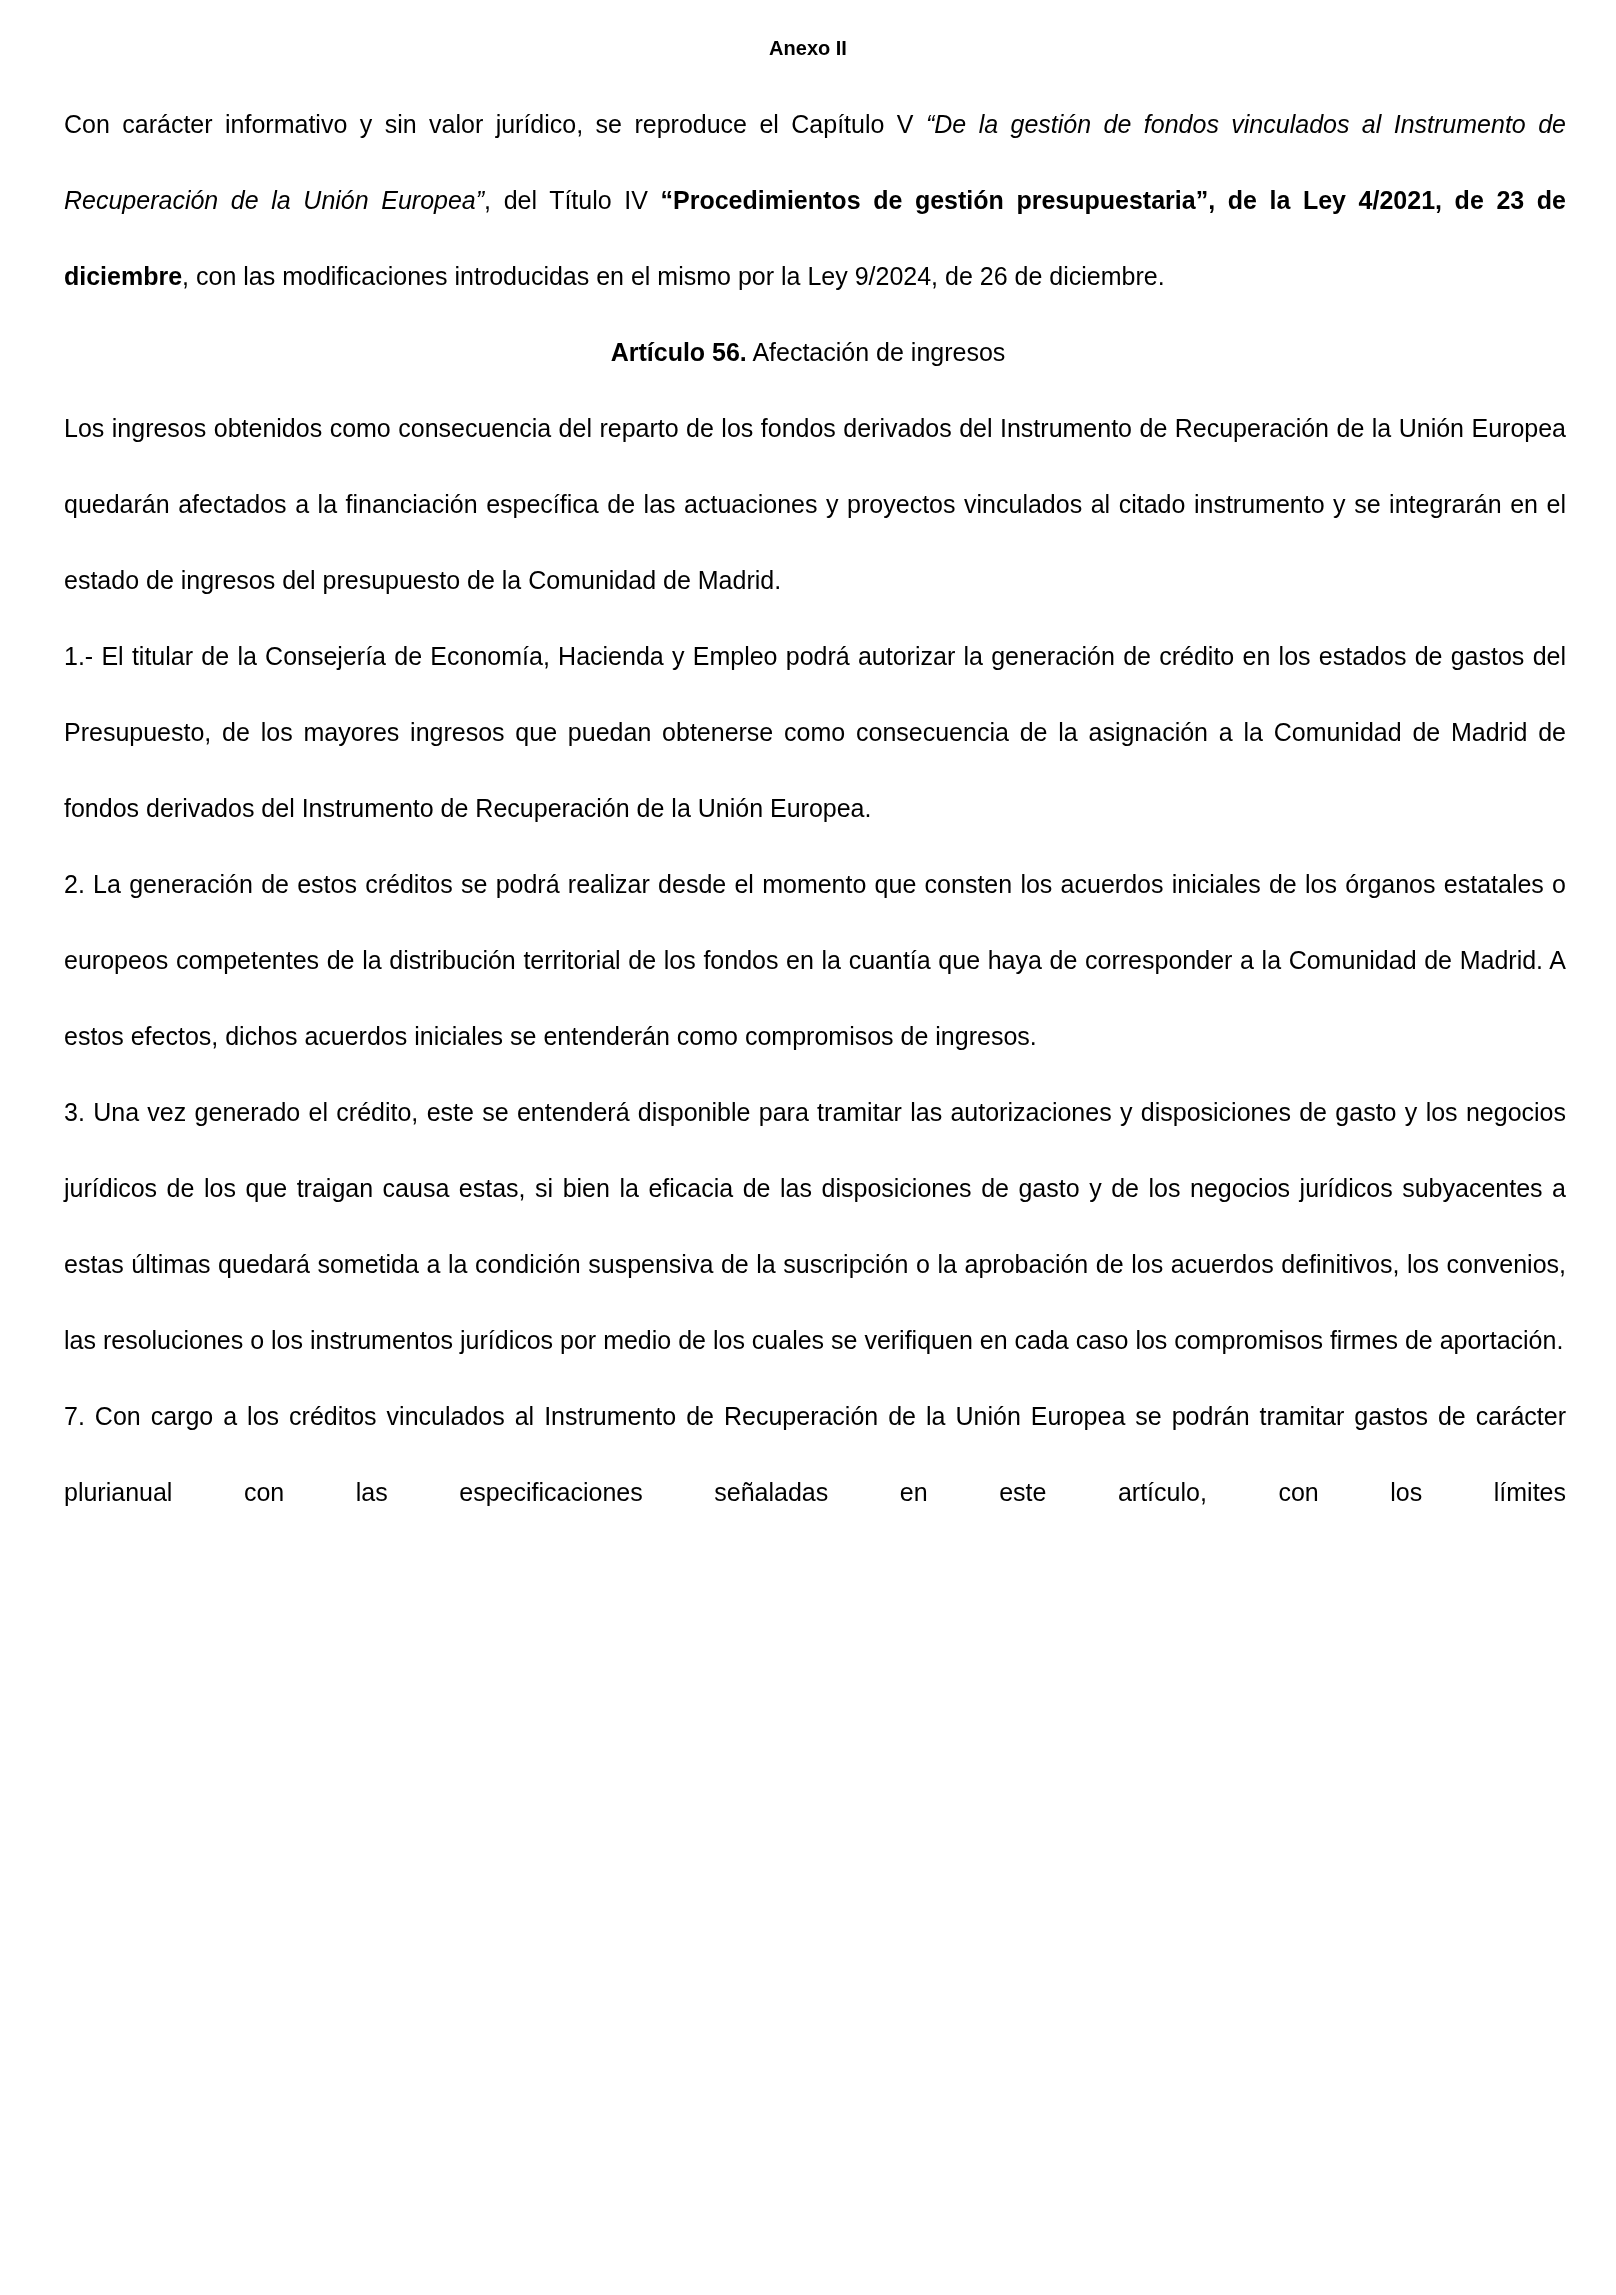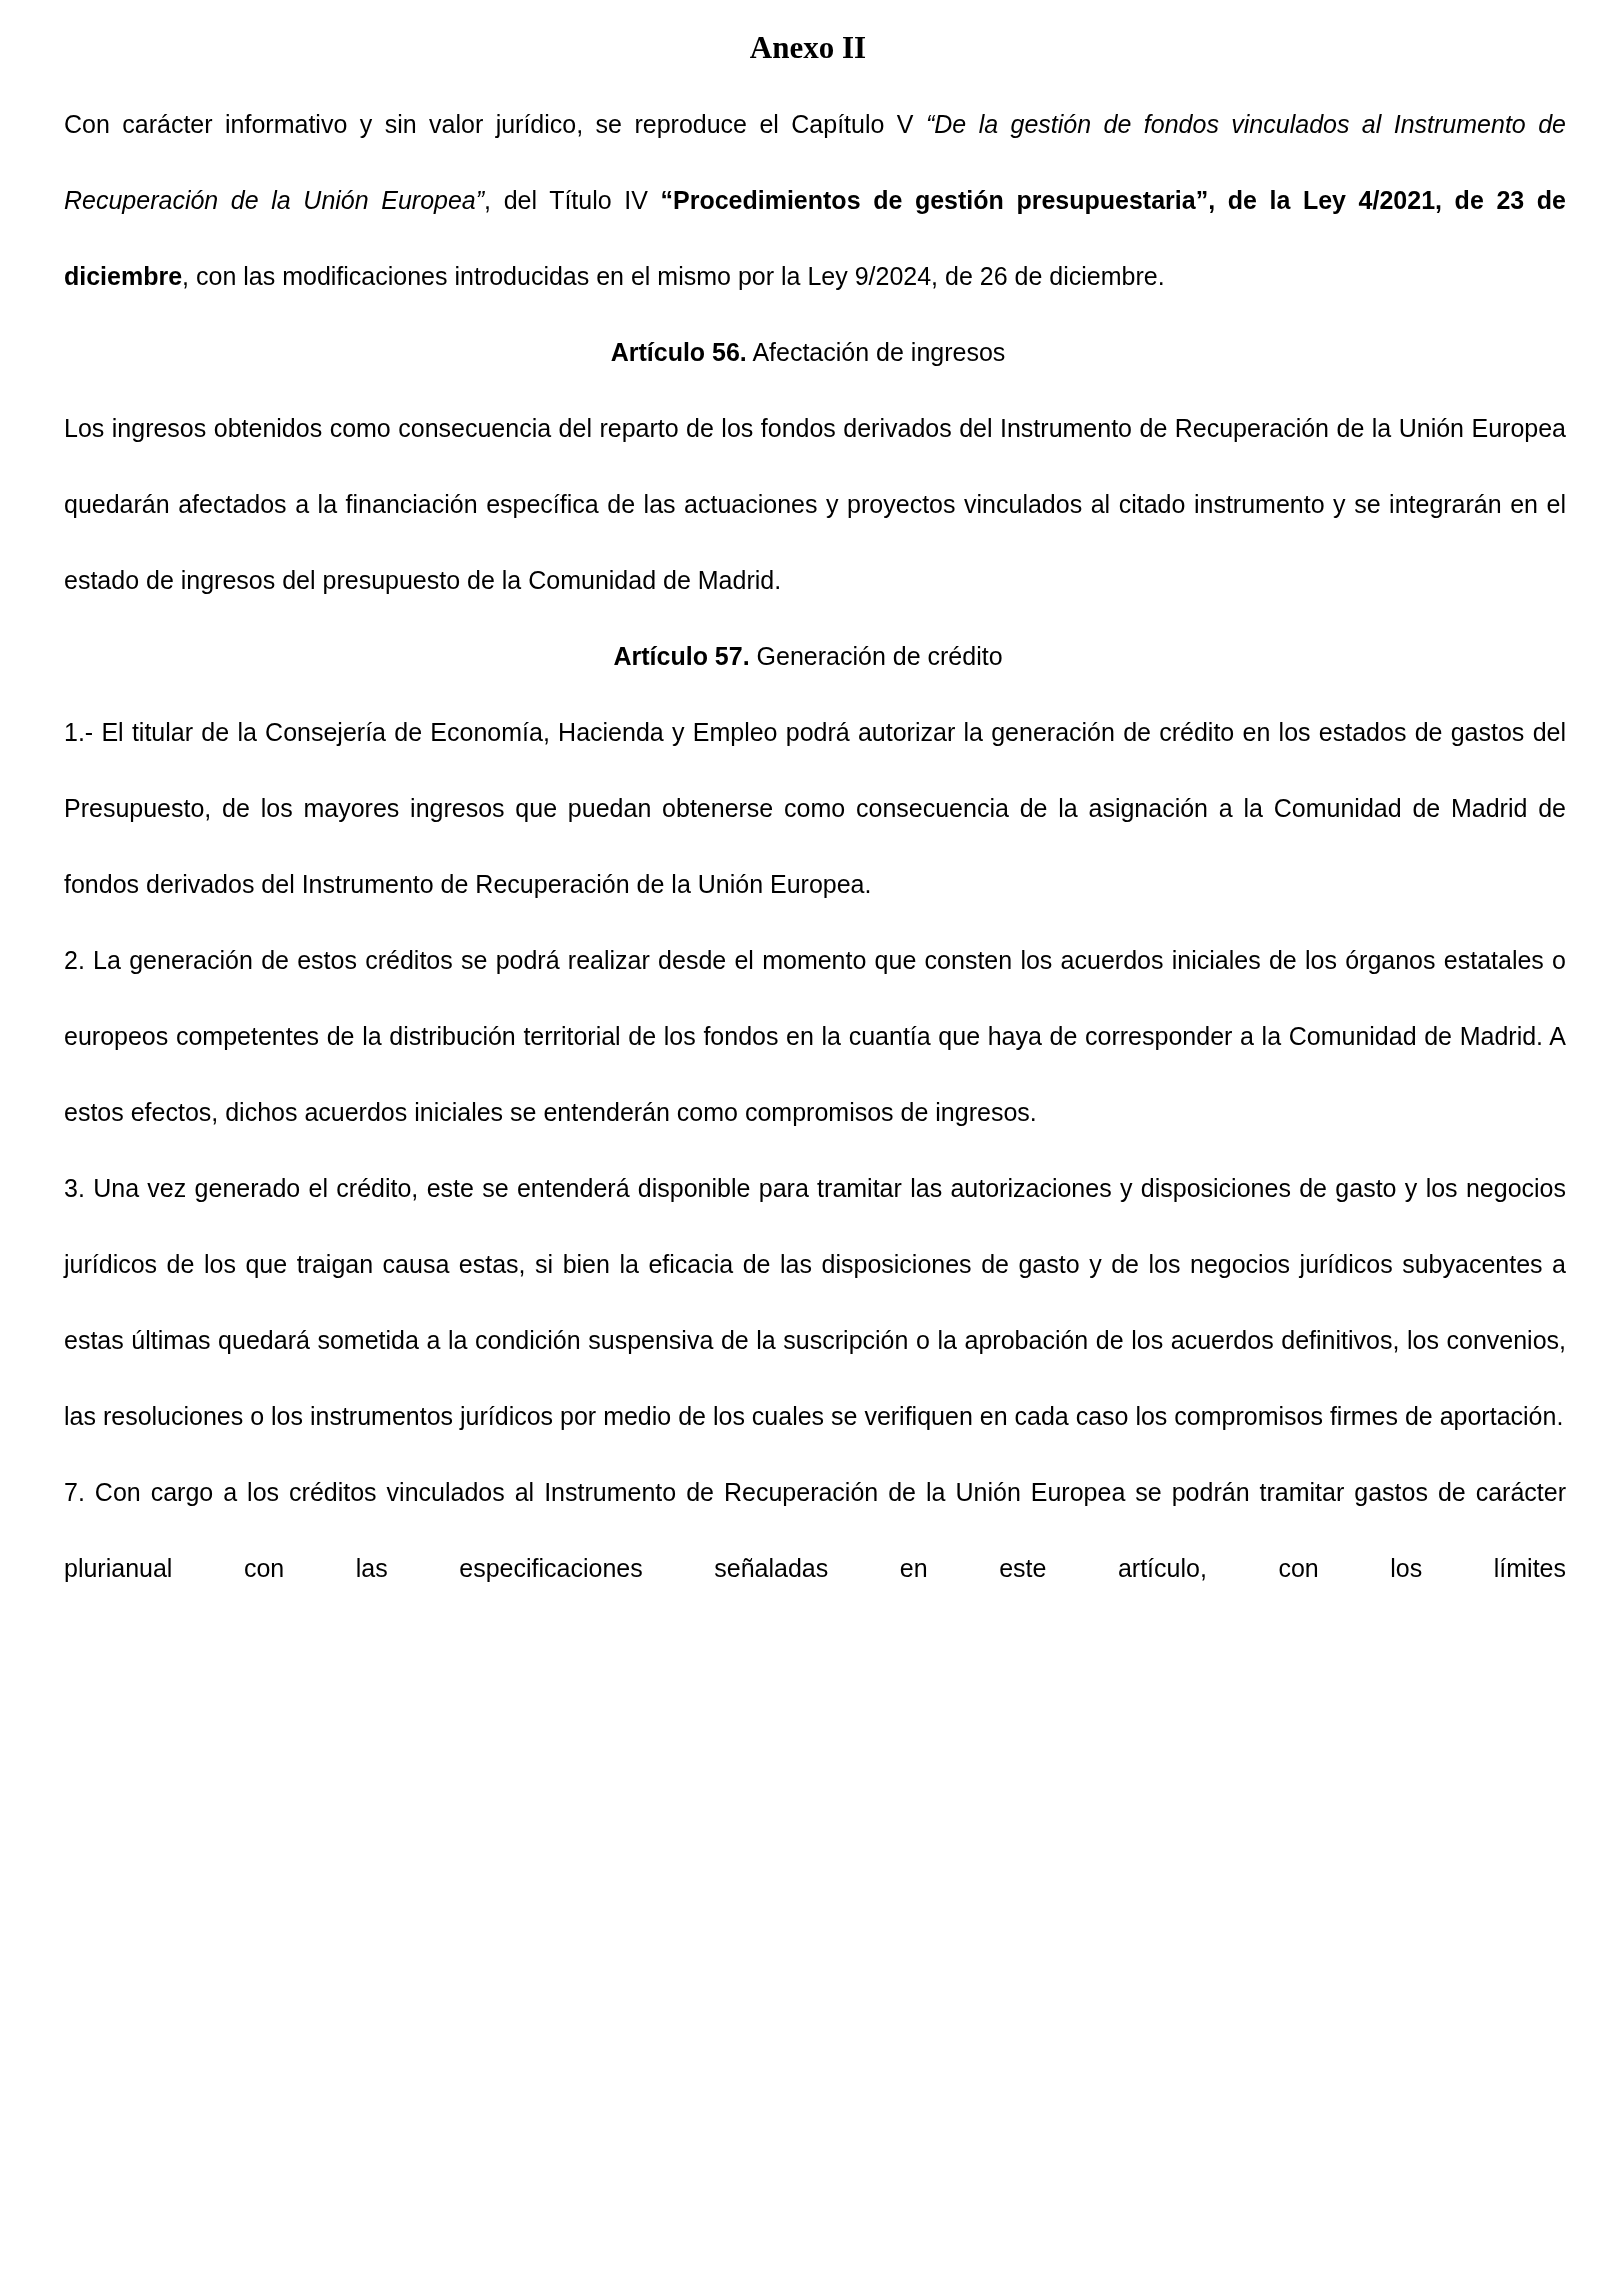--- a/index.html
+++ b/index.html
@@ -12,24 +12,23 @@
     overflow: hidden;
     background: #ffffff;
     padding: 9.7px 50px 0 50px;
     font-family: "Liberation Sans", sans-serif;
     font-size: 25px;
     line-height: 76px;
     color: #000000;
     -webkit-font-smoothing: antialiased;
   }
   .doc-title {
-    font-size: 31px;
+    font-size: 20px;
     font-weight: bold;
     text-align: center;
-    font-family: Liberation Serif, serif;
   }
   .para {
     text-align: justify;
     text-justify: inter-word;
     margin-left: 14px;
   }
   .para.cutoff {
     text-align-last: justify; 
   }
   .heading { text-align: center; }
@@ -42,21 +41,20 @@
 <div class="page">
 
   <h1 class="doc-title">Anexo II</h1>
 
   <p class="para"><span>Con carácter informativo y sin valor jurídico, se reproduce el Capítulo V </span><span class="it">“De la gestión de fondos vinculados al Instrumento de Recuperación de la Unión Europea”</span><span>, del Título IV </span><span class="b">“Procedimientos de gestión presupuestaria”, de la Ley 4/2021, de 23 de diciembre</span><span>, con las modificaciones introducidas en el mismo por la Ley 9/2024, de 26 de diciembre.</span></p>
 
   <p class="heading"><span class="b">Artículo 56.</span><span> Afectación de ingresos</span></p>
 
   <p class="para">Los ingresos obtenidos como consecuencia del reparto de los fondos derivados del Instrumento de Recuperación de la Unión Europea quedarán afectados a la financiación específica de las actuaciones y proyectos vinculados al citado instrumento y se integrarán en el estado de ingresos del presupuesto de la Comunidad de Madrid.</p>
 
-  <p class="heading"><span class="b">Artículo 57.</span><span> Generación de crédito</span></p>
 
   <p class="para">1.- El titular de la Consejería de Economía, Hacienda y Empleo podrá autorizar la generación de crédito en los estados de gastos del Presupuesto, de los mayores ingresos que puedan obtenerse como consecuencia de la asignación a la Comunidad de Madrid de fondos derivados del Instrumento de Recuperación de la Unión Europea.</p>
 
   <p class="para">2. La generación de estos créditos se podrá realizar desde el momento que consten los acuerdos iniciales de los órganos estatales o europeos competentes de la distribución territorial de los fondos en la cuantía que haya de corresponder a la Comunidad de Madrid. A estos efectos, dichos acuerdos iniciales se entenderán como compromisos de ingresos.</p>
 
   <p class="para">3. Una vez generado el crédito, este se entenderá disponible para tramitar las autorizaciones y disposiciones de gasto y los negocios jurídicos de los que traigan causa estas, si bien la eficacia de las disposiciones de gasto y de los negocios jurídicos subyacentes a estas últimas quedará sometida a la condición suspensiva de la suscripción o la aprobación de los acuerdos definitivos, los convenios, las resoluciones o los instrumentos jurídicos por medio de los cuales se verifiquen en cada caso los compromisos firmes de aportación.</p>
 
 
   <p class="para cutoff">7. Con cargo a los créditos vinculados al Instrumento de Recuperación de la Unión Europea se podrán tramitar gastos de carácter plurianual con las especificaciones señaladas en este artículo, con los límites</p>
 

